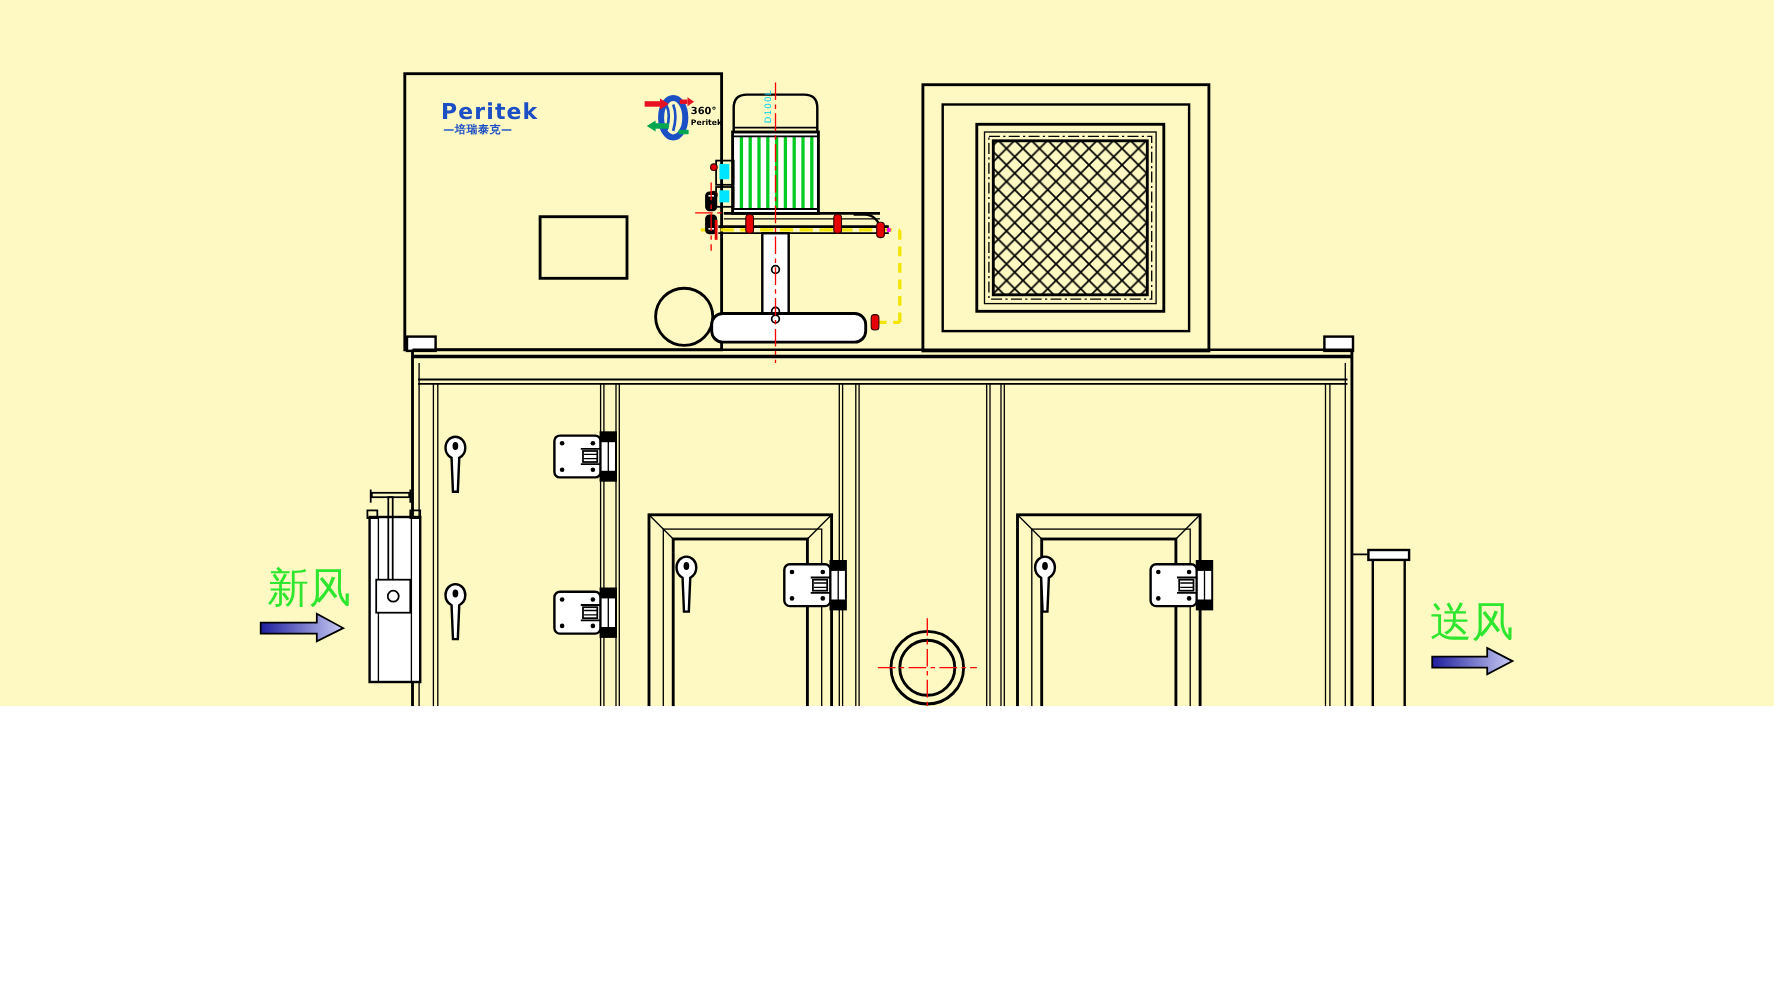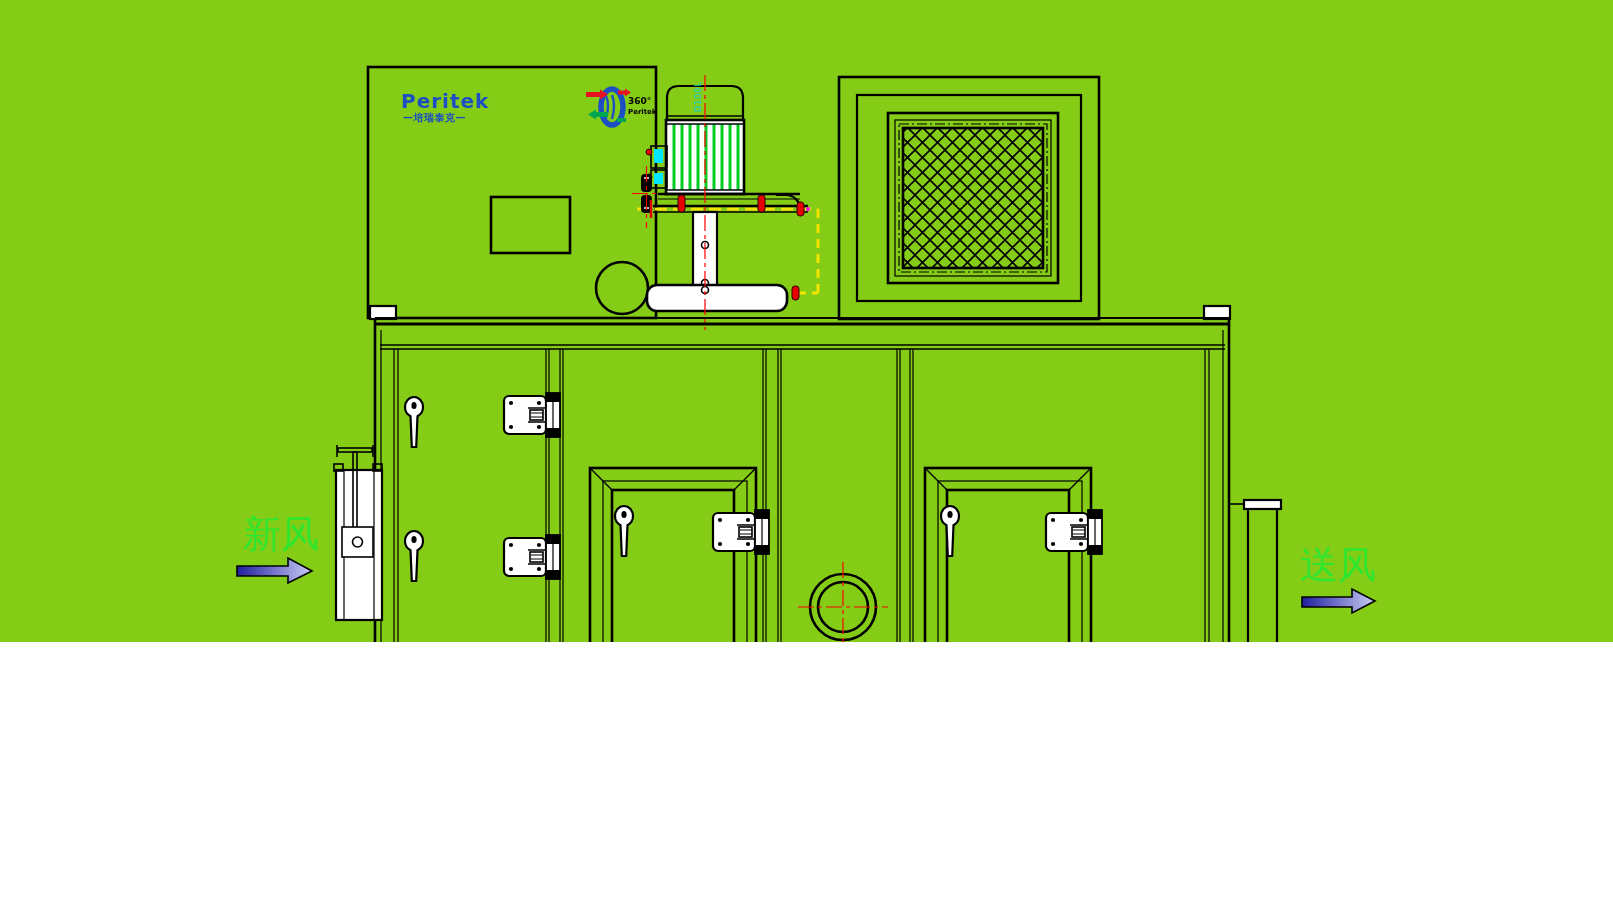--- a/index.html
+++ b/index.html
@@ -1,16 +1,16 @@
 <!DOCTYPE html>
 <html><head>
 <meta charset="utf-8">
 <style>
   html,body{margin:0;padding:0;background:#fff;}
-  #canvas{position:relative;width:1613px;height:642px;background:#84cc16;overflow:hidden;
+  #canvas{position:relative;width:1613px;height:642px;background:#fef9c3;overflow:hidden;
           font-family:"DejaVu Sans","Liberation Sans",sans-serif;}
   svg{position:absolute;left:0;top:0;}
   .k{stroke:#000;fill:none;}
   .w1{stroke-width:1.2;} .w15{stroke-width:1.6;} .w2{stroke-width:2.2;} .w25{stroke-width:2.6;} .w3{stroke-width:3.2;}
   .fw{fill:#fff;stroke:#000;}
   .blk{fill:#000;stroke:none;}
   .red{stroke:#f00;fill:none;}
   .redf{fill:#e60000;stroke:#300;stroke-width:1;}
   .yel{stroke:#f2e300;stroke-width:3;fill:none;}
   .grn{stroke:#00cc22;stroke-width:3;fill:none;}

